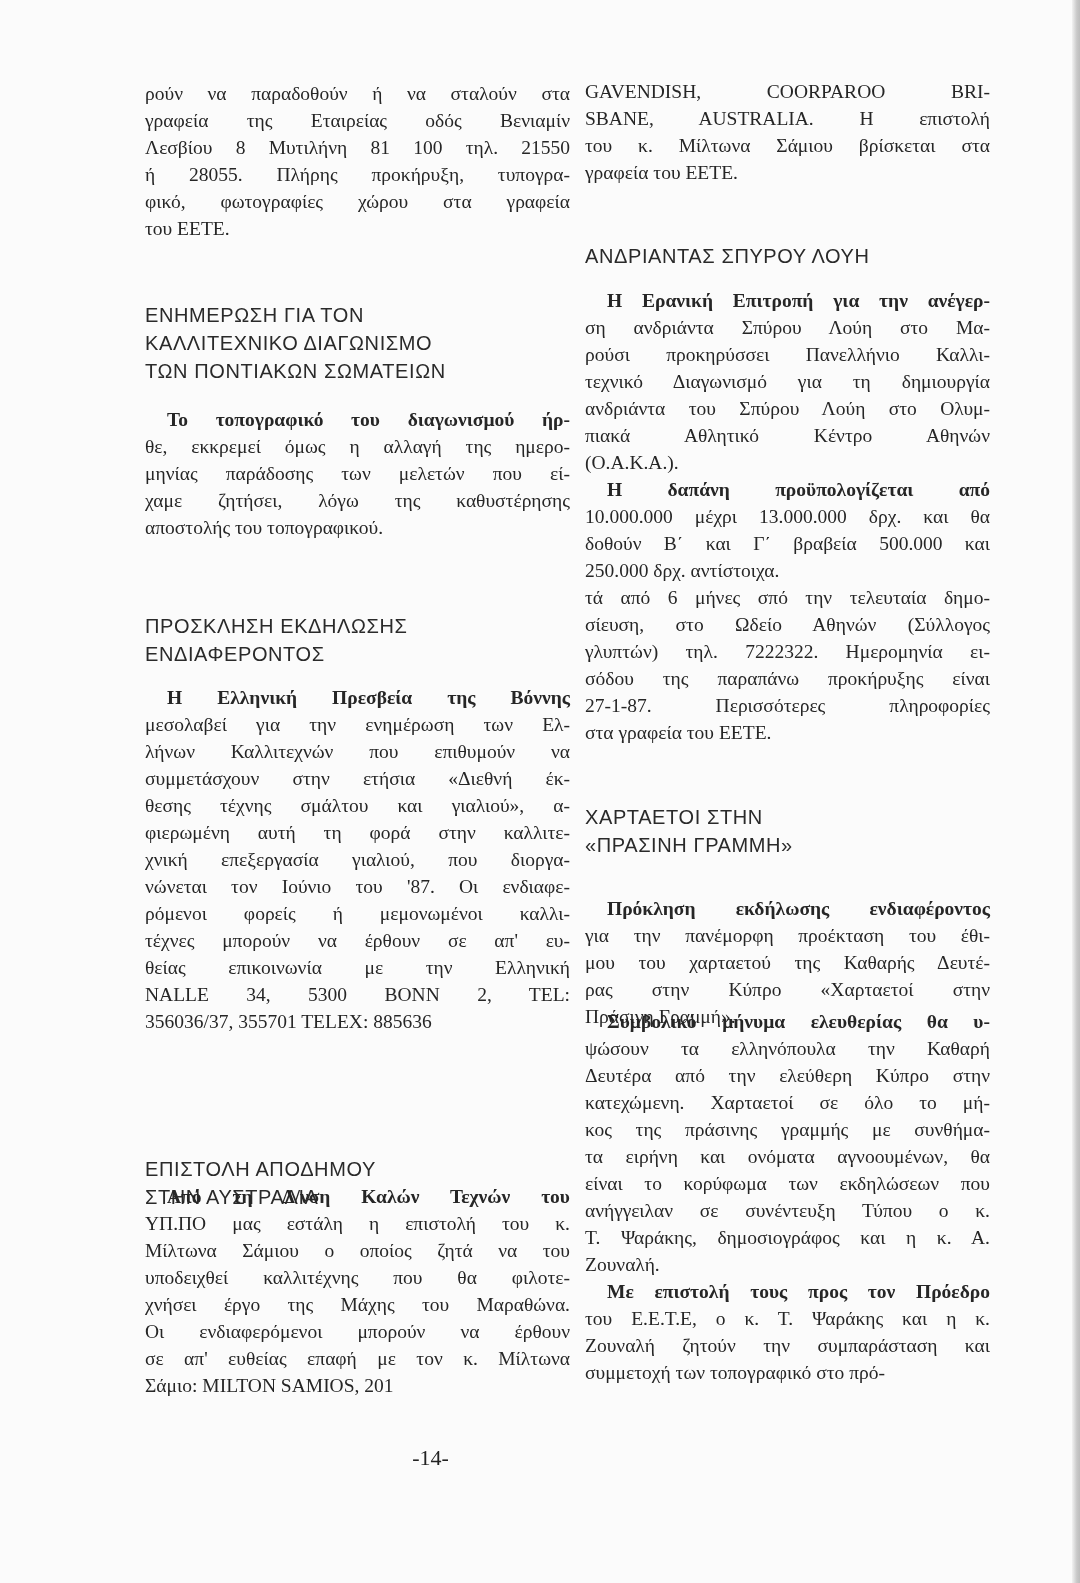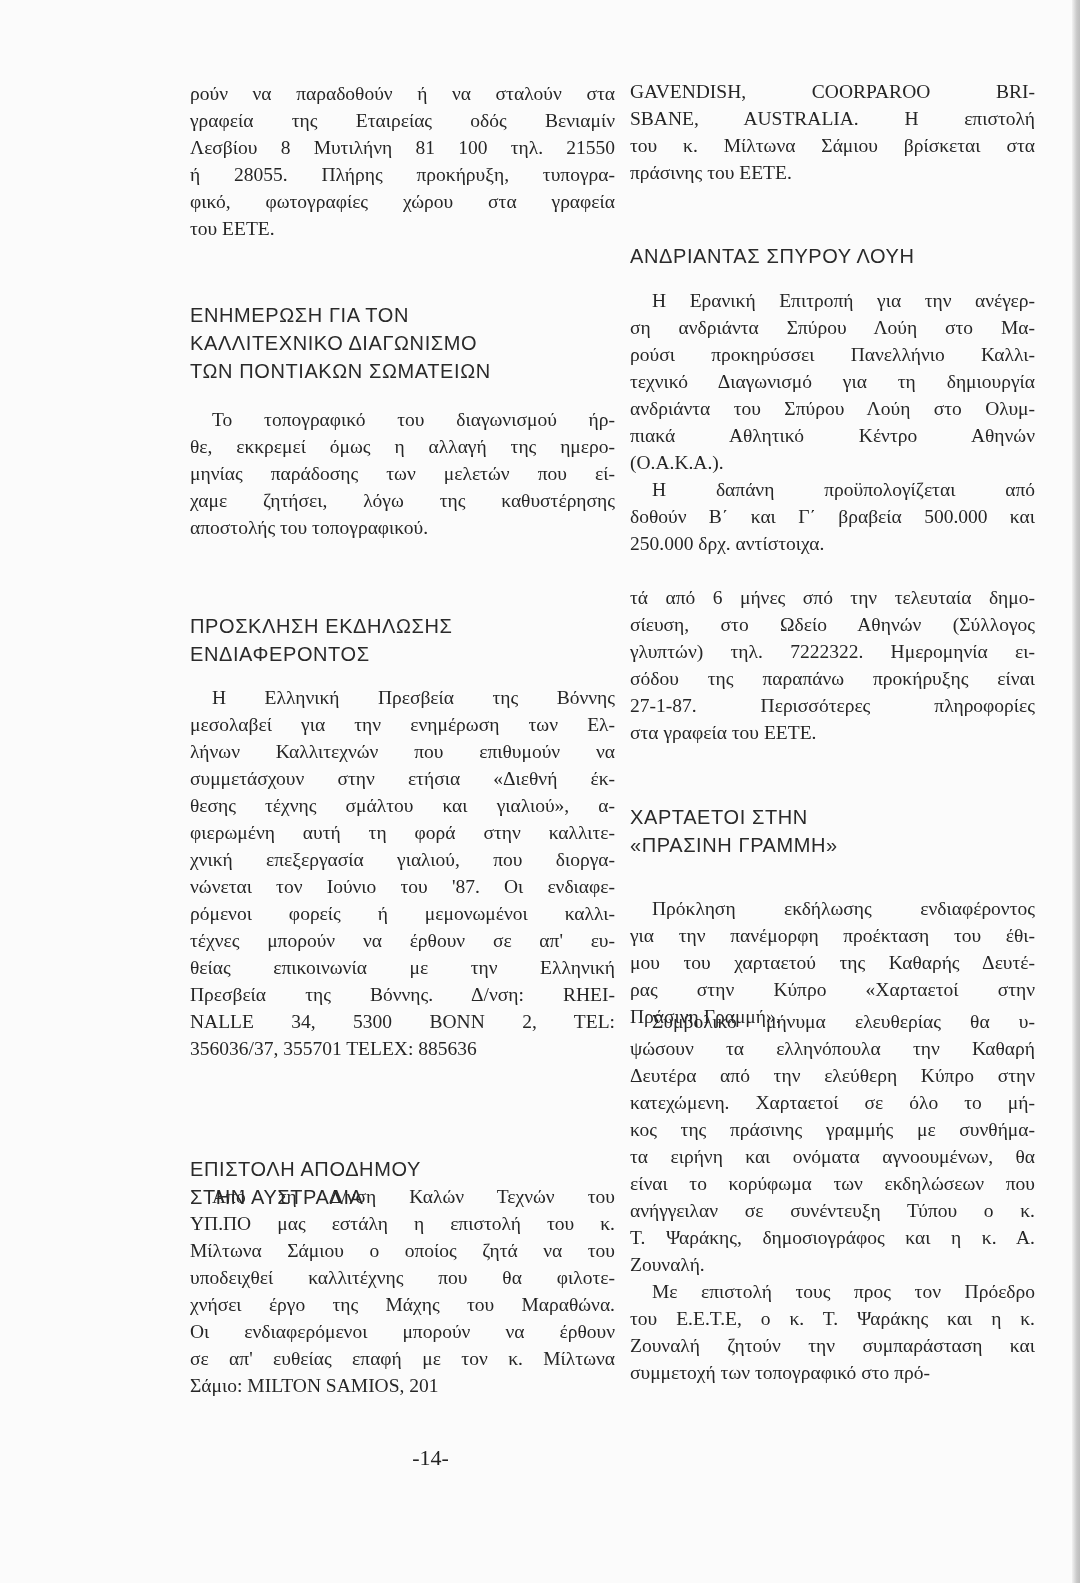--- a/index.html
+++ b/index.html
@@ -9,28 +9,28 @@
     font-family: "Liberation Serif", "DejaVu Serif", serif;
     color: #262626;
   }
   .edge {
     position: absolute; top: 0; right: 0; width: 8px; height: 1583px;
     background: linear-gradient(to right, #f2f2f2, #c9c9c9 60%, #bdbdbd);
   }
   .col { position: absolute; }
   .col.left { left: 145px; width: 425px; }
   .col.right { left: 585px; width: 405px; }
-  .block { position: absolute; left: 0; width: 100%; margin-left: 45px; }
+  .block { position: absolute; left: 0; width: 100%; }
   .line {
     display: block; height: 27px; line-height: 27px;
     font-size: 19.5px; white-space: nowrap;
     text-align: justify; text-align-last: justify;
   }
   .line.last { text-align-last: left; }
-  .line.indent { padding-left: 22px; box-sizing: border-box; }
+  .line.indent { padding-left: 22px; box-sizing: border-box; font-weight: bold; }
   .heading .line {
     font-size: 20px; letter-spacing: 0.6px; height: 28px; line-height: 28px;
     text-align: left; text-align-last: left; color: #2a2a2a;
     font-family: "Liberation Sans", "DejaVu Sans", sans-serif; font-weight: normal;
   }
   .page-number {
     position: absolute; left: 0; width: 861px; top: 1445px; text-align: center;
     font-size: 22px; color: #222;
   }
 </style>
@@ -71,21 +71,20 @@
       <span class="line">μεσολαβεί για την ενημέρωση των Ελ-</span>
       <span class="line">λήνων Καλλιτεχνών που επιθυμούν να</span>
       <span class="line">συμμετάσχουν στην ετήσια «Διεθνή έκ-</span>
       <span class="line">θεσης τέχνης σμάλτου και γιαλιού», α-</span>
       <span class="line">φιερωμένη αυτή τη φορά στην καλλιτε-</span>
       <span class="line">χνική επεξεργασία γιαλιού, που διοργα-</span>
       <span class="line">νώνεται τον Ιούνιο του '87. Οι ενδιαφε-</span>
       <span class="line">ρόμενοι φορείς ή μεμονωμένοι καλλι-</span>
       <span class="line">τέχνες μπορούν να έρθουν σε απ' ευ-</span>
       <span class="line">θείας επικοινωνία με την Ελληνική</span>
-      <span class="line">Πρεσβεία της Βόννης. Δ/νση: RHEI-</span>
       <span class="line">NALLE 34, 5300 BONN 2, TEL:</span>
       <span class="line last">356036/37, 355701 TELEX: 885636</span>
     </div>
 
   <div class="block heading" style="top:1155px">
       <span class="line">ΕΠΙΣΤΟΛΗ ΑΠΟΔΗΜΟΥ</span>
       <span class="line">ΣΤΗΝ ΑΥΣΤΡΑΛΙΑ</span>
     </div>
   <div class="block" style="top:1183px">
       <span class="line indent">Από τη Δ/νση Καλών Τεχνών του</span>
@@ -97,37 +96,38 @@
       <span class="line">σε απ' ευθείας επαφή με τον κ. Μίλτωνα</span>
       <span class="line last">Σάμιο: MILTON SAMIOS, 201</span>
     </div>
 </div>
 
 <div class="col right">
   <div class="block" style="top:78px">
       <span class="line">GAVENDISH, COORPAROO BRI-</span>
       <span class="line">SBANE, AUSTRALIA. Η επιστολή</span>
       <span class="line">του κ. Μίλτωνα Σάμιου βρίσκεται στα</span>
-      <span class="line last">πράσινης του ΕΕΤΕ.</span>
+      <span class="line last">γραφεία του ΕΕΤΕ.</span>
     </div>
 
   <div class="block heading" style="top:242px">
       <span class="line">ΑΝΔΡΙΑΝΤΑΣ ΣΠΥΡΟΥ ΛΟΥΗ</span>
     </div>
   <div class="block" style="top:287px">
       <span class="line indent">Η Ερανική Επιτροπή για την ανέγερ-</span>
       <span class="line">ση ανδριάντα Σπύρου Λούη στο Μα-</span>
       <span class="line">ρούσι προκηρύσσει Πανελλήνιο Καλλι-</span>
       <span class="line">τεχνικό Διαγωνισμό για τη δημιουργία</span>
       <span class="line">ανδριάντα του Σπύρου Λούη στο Ολυμ-</span>
       <span class="line">πιακά Αθλητικό Κέντρο Αθηνών</span>
       <span class="line last">(Ο.Α.Κ.Α.).</span>
     </div>
   <div class="block" style="top:476px">
       <span class="line indent">Η δαπάνη προϋπολογίζεται από</span>
+      <span class="line">10.000.000 μέχρι 13.000.000 δρχ. και θα</span>
       <span class="line">δοθούν Β΄ και Γ΄ βραβεία 500.000 και</span>
       <span class="line last">250.000 δρχ. αντίστοιχα.</span>
     </div>
   <div class="block" style="top:584px">
       <span class="line">τά από 6 μήνες σπό την τελευταία δημο-</span>
       <span class="line">σίευση, στο Ωδείο Αθηνών (Σύλλογος</span>
       <span class="line">γλυπτών) τηλ. 7222322. Ημερομηνία ει-</span>
       <span class="line">σόδου της παραπάνω προκήρυξης είναι</span>
       <span class="line">27-1-87. Περισσότερες πληροφορίες</span>
       <span class="line last">στα γραφεία του ΕΕΤΕ.</span>

